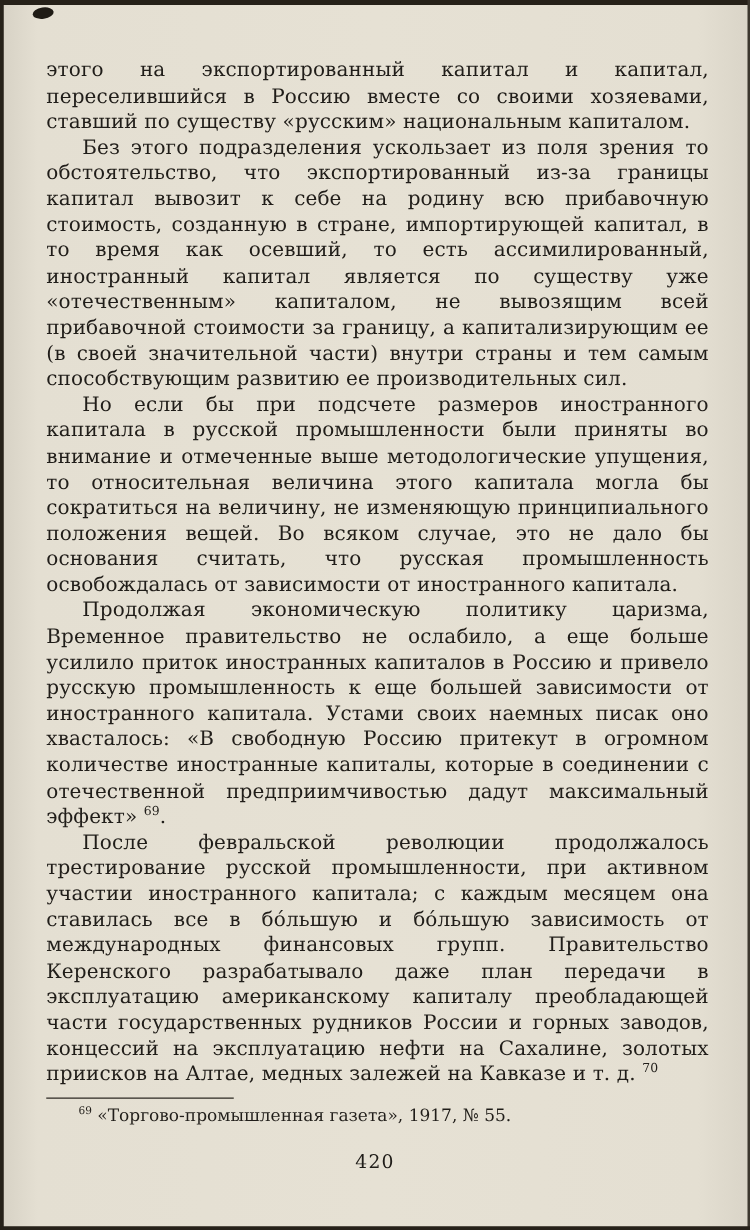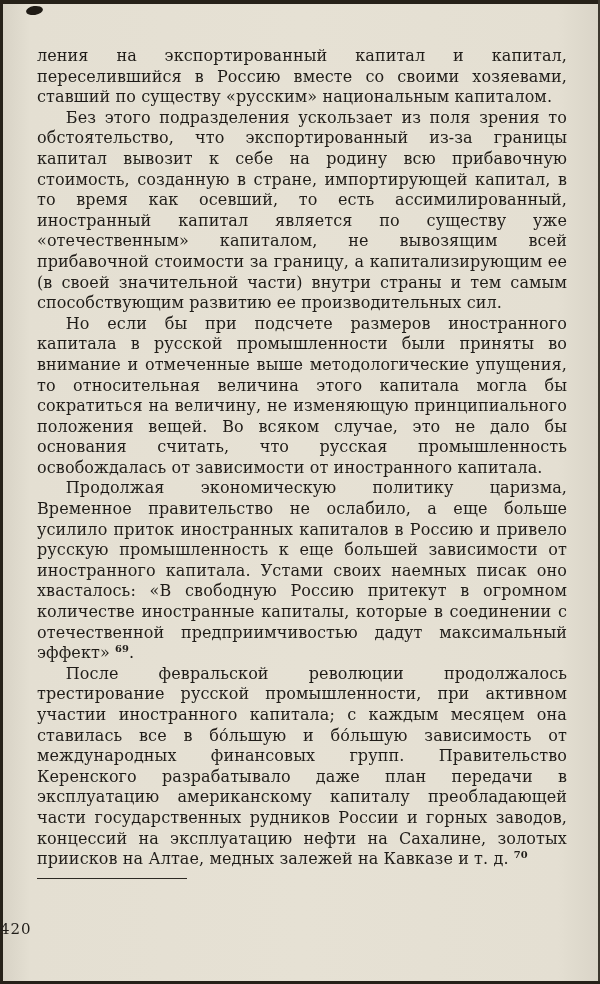--- a/index.html
+++ b/index.html
@@ -42,63 +42,64 @@
     font-size: 16px;
     line-height: 20.6px;
     text-align: justify;
     letter-spacing: 0.1px;
   }
   .para.indent { text-indent: 1.8em; }
   sup {
     font-size: 0.62em;
     line-height: 0;
     vertical-align: super;
-    font-weight: bold;
+    font-weight: normal;
   }
   .footnote-rule {
     width: 150px;
     border: 0;
     border-top: 1.6px solid #2c2923;
     margin: 8px 0 6px 0;
   }
   .footnote {
     margin: 0;
     font-size: 13.6px;
     line-height: 17.6px;
     text-align: justify;
     text-indent: 1.9em;
   }
   .page-number {
     position: absolute;
     bottom: 46px;
     left: 0;
     right: 0;
-    text-align: left;
+    text-align: center;
     font-size: 15px;
     letter-spacing: 1px;
     margin-top: 12px;
   }
 </style>
 </head>
 <body>
 
 <div class="scan">
   <div class="edge edge-top"></div>
   <div class="edge edge-left"></div>
   <div class="edge edge-right"></div>
   <div class="edge edge-bottom"></div>
   <div class="blot"></div>
 
   <div class="content">
     <div>
-        <p class="para">ления на экспортированный капитал и капитал, переселившийся в Россию вместе со своими хозяевами, ставший по существу «русским» национальным капиталом.</p>
+        <p class="para">этого на экспортированный капитал и капитал, переселившийся в Россию вместе со своими хозяевами, ставший по существу «русским» национальным капиталом.</p>
         <p class="para indent">Без этого подразделения ускользает из поля зрения то обстоятельство, что экспортированный из-за границы капитал вывозит к себе на родину всю прибавочную стоимость, созданную в стране, импортирующей капитал, в то время как осевший, то есть ассимилированный, иностранный капитал является по существу уже «отечественным» капиталом, не вывозящим всей прибавочной стоимости за границу, а капитализирующим ее (в своей значительной части) внутри страны и тем самым способствующим развитию ее производительных сил.</p>
         <p class="para indent">Но если бы при подсчете размеров иностранного капитала в русской промышленности были приняты во внимание и отмеченные выше методологические упущения, то относительная величина этого капитала могла бы сократиться на величину, не изменяющую принципиального положения вещей. Во всяком случае, это не дало бы основания считать, что русская промышленность освобождалась от зависимости от иностранного капитала.</p>
         <p class="para indent">Продолжая экономическую политику царизма, Временное правительство не ослабило, а еще больше усилило приток иностранных капиталов в Россию и привело русскую промышленность к еще большей зависимости от иностранного капитала. Устами своих наемных писак оно хвасталось: «В свободную Россию притекут в огромном количестве иностранные капиталы, которые в соединении с отечественной предприимчивостью дадут максимальный эффект» <sup>69</sup>.</p>
         <p class="para indent">После февральской революции продолжалось трестирование русской промышленности, при активном участии иностранного капитала; с каждым месяцем она ставилась все в бо́льшую и бо́льшую зависимость от международных финансовых групп. Правительство Керенского разрабатывало даже план передачи в эксплуатацию американскому капиталу преобладающей части государственных рудников России и горных заводов, концессий на эксплуатацию нефти на Сахалине, золотых приисков на Алтае, медных залежей на Кавказе и т. д. <sup>70</sup></p>
       </div>
     <hr class="footnote-rule">
     <div>
+        <p class="footnote"><sup>69</sup> «Торгово-промышленная газета», 1917, № 55.</p>
       </div>
   </div>
 
   <div class="page-number">420</div>
 </div>
 
 </body></html>

